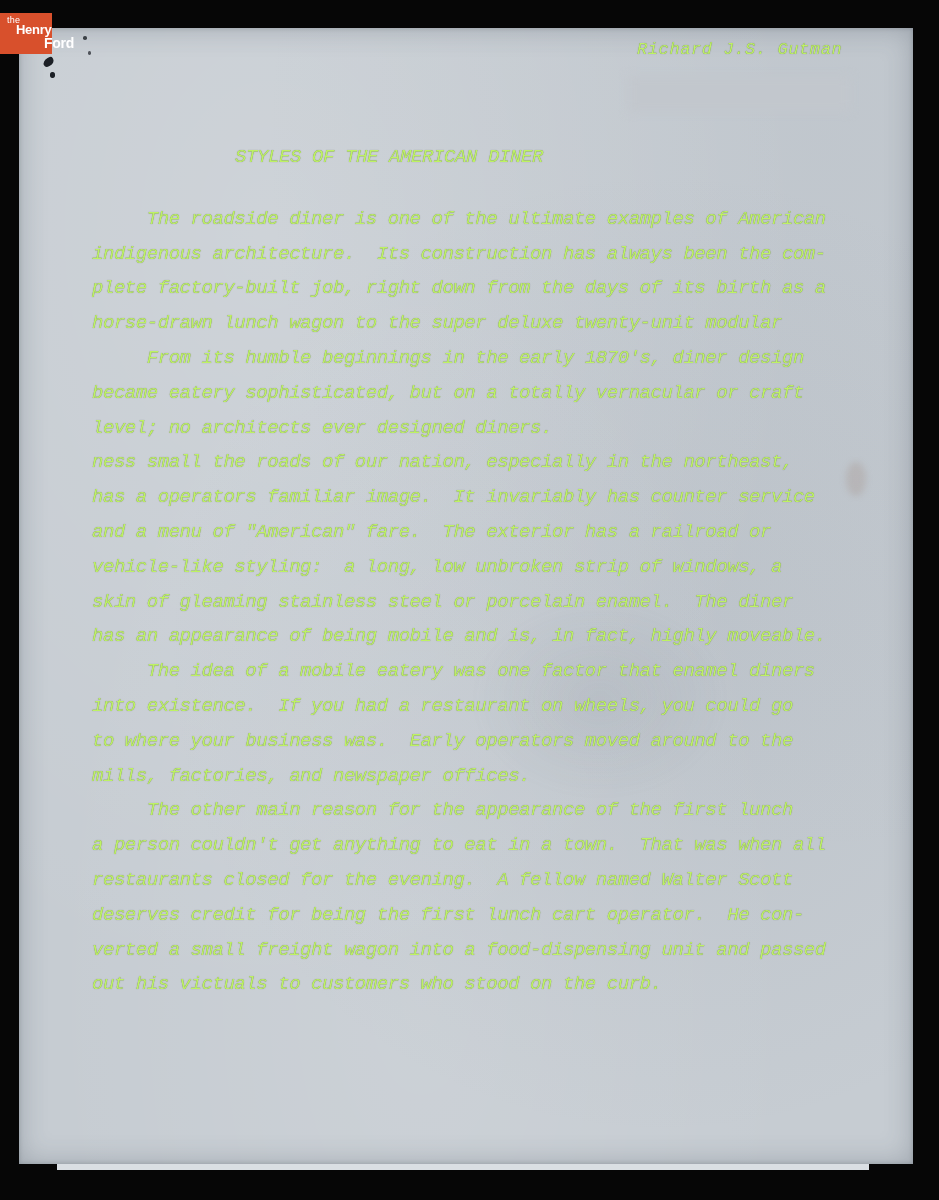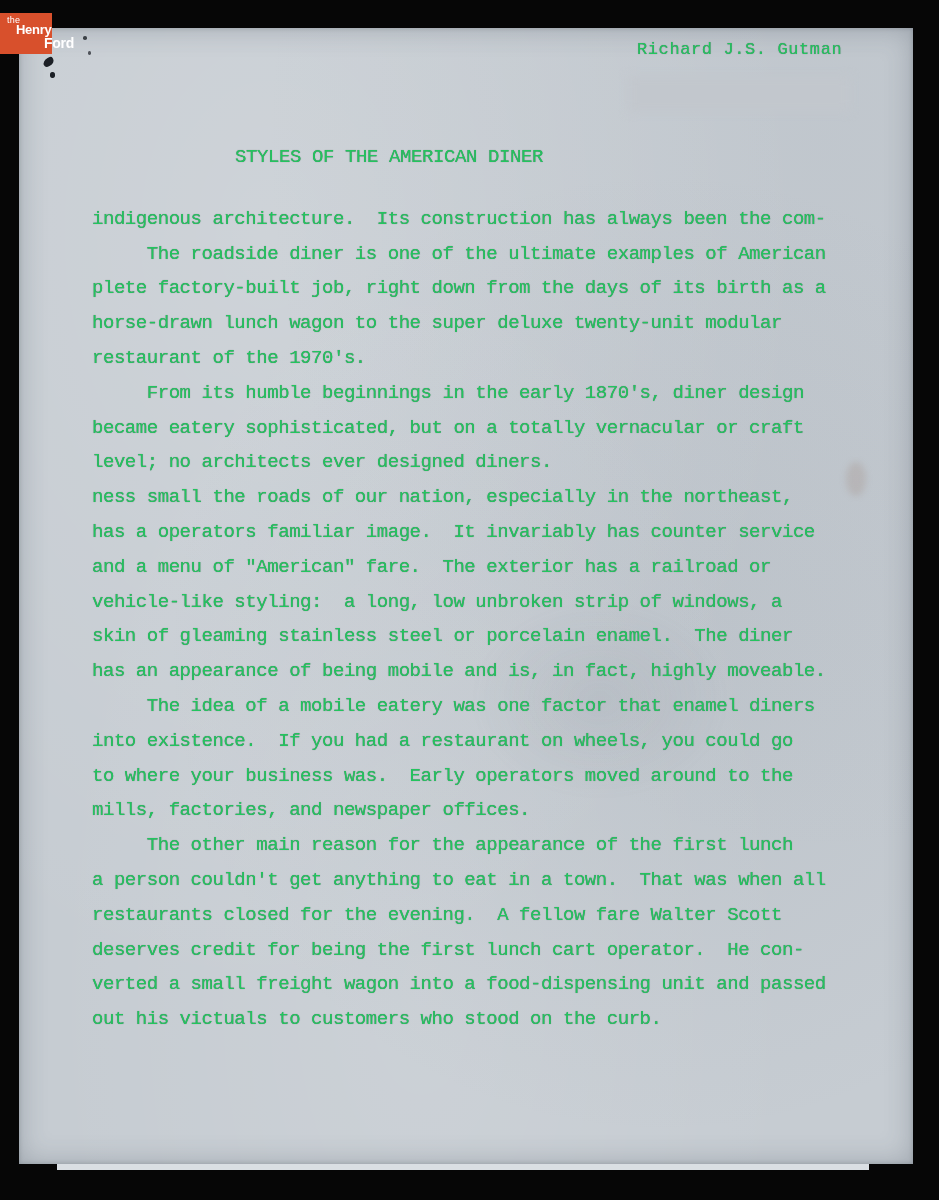--- a/index.html
+++ b/index.html
@@ -28,21 +28,21 @@
   
   .logo{
     position:absolute;left:0;top:13px;width:52px;height:41px;
     background:#d8502c;color:#fff;
     font-family:"Liberation Sans","DejaVu Sans",sans-serif;
   }
   .logo .the{position:absolute;left:7px;top:2px;font-size:9px;font-weight:400;letter-spacing:.2px;}
   .logo .henry{position:absolute;left:16px;top:9px;font-size:13px;font-weight:700;letter-spacing:-.3px;}
   .logo .ford{position:absolute;left:28px;top:22px;font-size:14px;font-weight:700;letter-spacing:-.3px;margin-left:16px;}
   
-  .ink{color:#22c55e;text-shadow:0 0 .7px rgba(63,68,76,.85);}
+  .ink{color:#bef264;text-shadow:0 0 .7px rgba(63,68,76,.85);font-style:italic;}
   .author{
     position:absolute;left:637px;top:40px;
     font-size:17px;letter-spacing:.6px;white-space:pre;
   }
   .redaction{
     position:absolute;left:628px;top:76px;width:222px;height:36px;
     background:#c2c7cd;filter:blur(5px);border-radius:4px;
   }
   .typed-content{
     position:absolute;left:92px;top:140px;width:800px;
@@ -84,41 +84,40 @@
 
 <div class="author ink">Richard J.S. Gutman</div>
 
 <div class="redaction"></div>
 
 <div class="bleedthrough"></div>
 
 <div class="typed-content ink">
   <div class="doc-title">STYLES OF THE AMERICAN DINER</div>
   <div>
+      <div class="typed-line">     The roadside diner is one of the ultimate examples of American</div>
       <div class="typed-line">indigenous architecture.  Its construction has always been the com-</div>
-      <div class="typed-line">     The roadside diner is one of the ultimate examples of American</div>
       <div class="typed-line">plete factory-built job, right down from the days of its birth as a</div>
       <div class="typed-line">horse-drawn lunch wagon to the super deluxe twenty-unit modular</div>
-      <div class="typed-line">restaurant of the 1970's.</div>
       <div class="typed-line">     From its humble beginnings in the early 1870's, diner design</div>
       <div class="typed-line">became eatery sophisticated, but on a totally vernacular or craft</div>
       <div class="typed-line">level; no architects ever designed diners.</div>
       <div class="typed-line">ness small the roads of our nation, especially in the northeast,</div>
       <div class="typed-line">has a operators familiar image.  It invariably has counter service</div>
       <div class="typed-line">and a menu of "American" fare.  The exterior has a railroad or</div>
       <div class="typed-line">vehicle-like styling:  a long, low unbroken strip of windows, a</div>
       <div class="typed-line">skin of gleaming stainless steel or porcelain enamel.  The diner</div>
       <div class="typed-line">has an appearance of being mobile and is, in fact, highly moveable.</div>
       <div class="typed-line">     The idea of a mobile eatery was one factor that enamel diners</div>
       <div class="typed-line">into existence.  If you had a restaurant on wheels, you could go</div>
       <div class="typed-line">to where your business was.  Early operators moved around to the</div>
       <div class="typed-line">mills, factories, and newspaper offices.</div>
       <div class="typed-line">     The other main reason for the appearance of the first lunch</div>
       <div class="typed-line">a person couldn't get anything to eat in a town.  That was when all</div>
-      <div class="typed-line">restaurants closed for the evening.  A fellow fare Walter Scott</div>
+      <div class="typed-line">restaurants closed for the evening.  A fellow named Walter Scott</div>
       <div class="typed-line">deserves credit for being the first lunch cart operator.  He con-</div>
       <div class="typed-line">verted a small freight wagon into a food-dispensing unit and passed</div>
       <div class="typed-line">out his victuals to customers who stood on the curb.</div>
     </div>
 </div>
 
 <span class="speck s1"></span>
 <span class="speck s2"></span>
 <span class="speck s3"></span>
 <span class="speck s4"></span>

